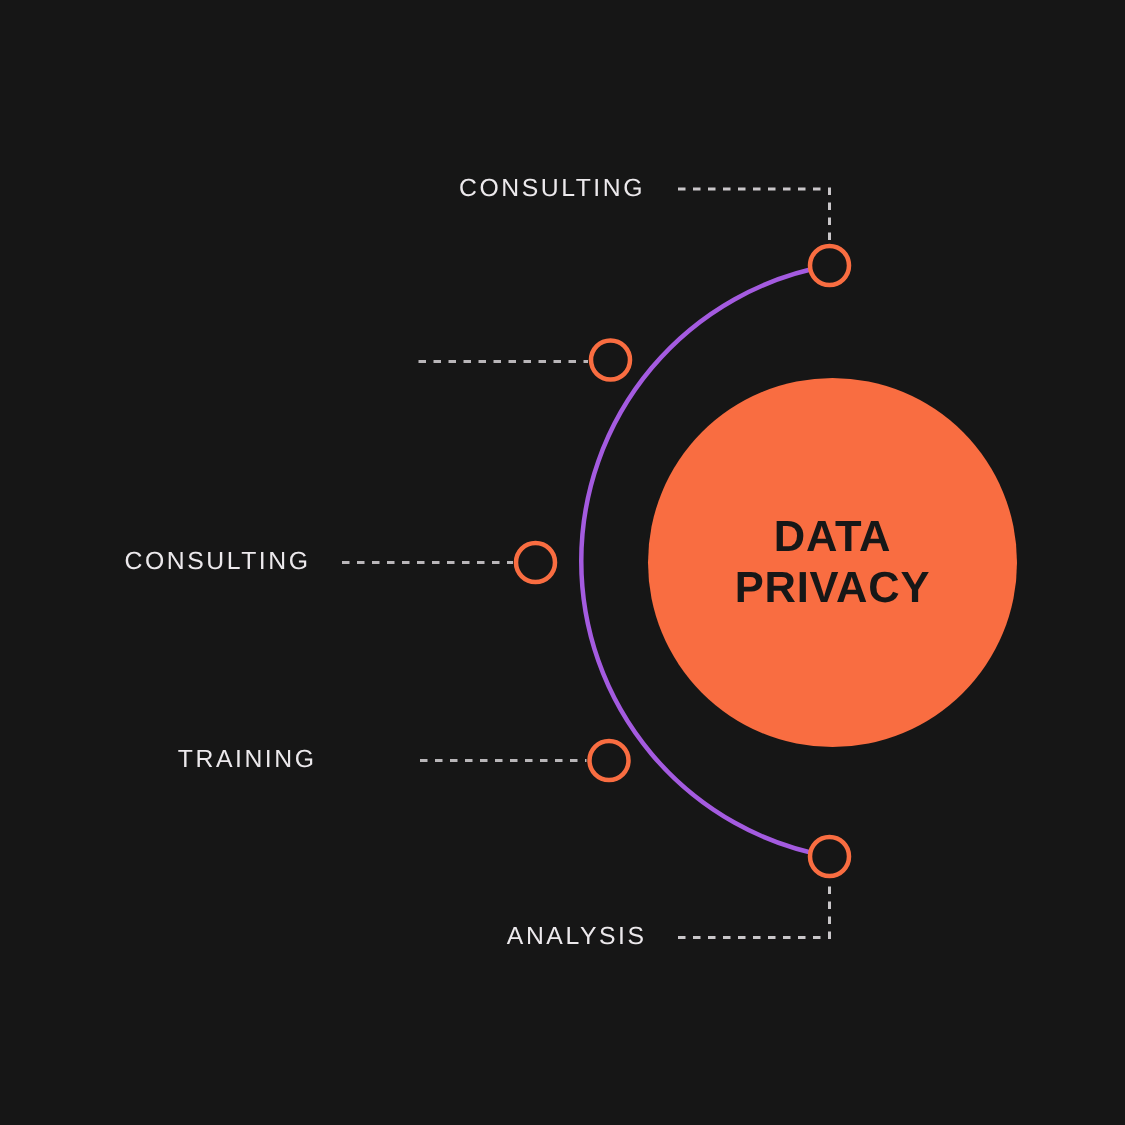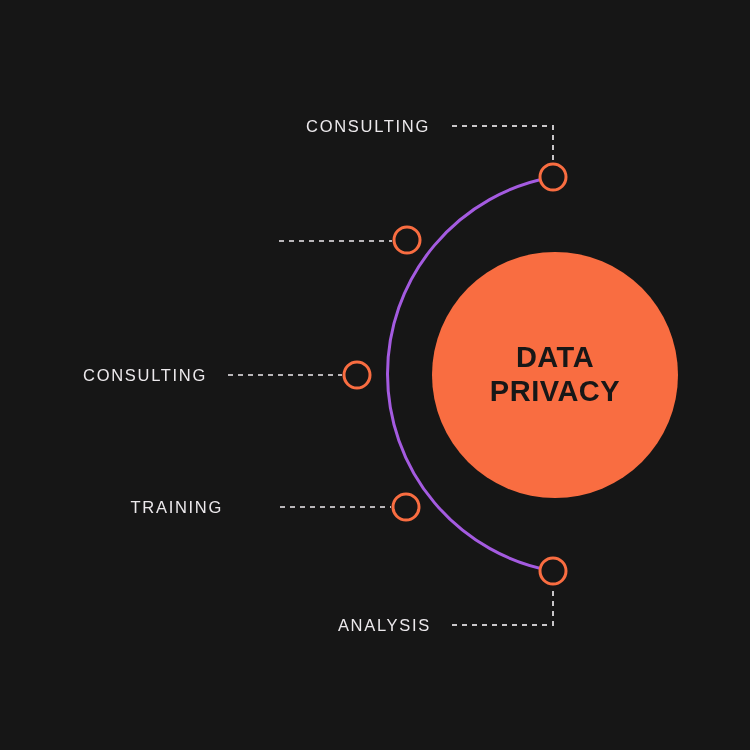--- a/index.html
+++ b/index.html
@@ -76,17 +76,17 @@
     <circle cx="406" cy="507" r="13" fill="none" stroke="#F96D41" stroke-width="3"></circle>
     <circle cx="553" cy="571" r="13" fill="#161616" stroke="#F96D41" stroke-width="3"></circle>
 
   </svg>
 
   <div class="node-label" style="right:320px; top:126px;">CONSULTING</div>
 
 
   <div class="node-label" style="right:543px; top:375px;">CONSULTING</div>
 
-  <div class="node-label" style="right:527px; top:507px;">TRAINING</div>
+  <div class="node-label" style="right:539px; top:507px;">TRAINING</div>
 
   <div class="node-label" style="right:319px; top:625px;">ANALYSIS</div>
 
 </div>
 
 </body></html>

